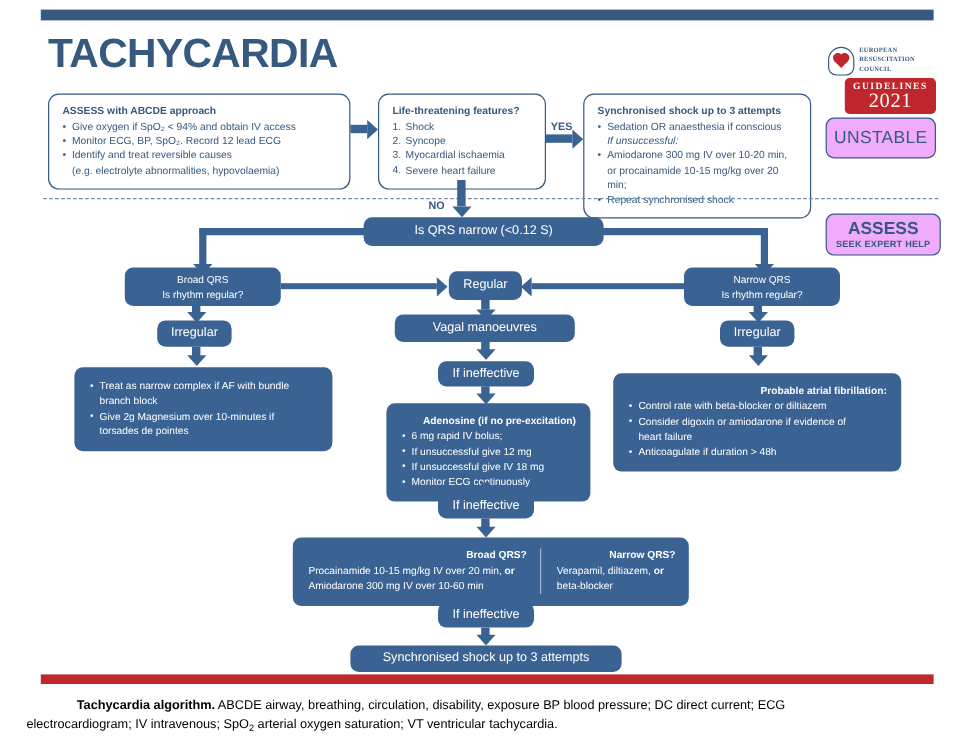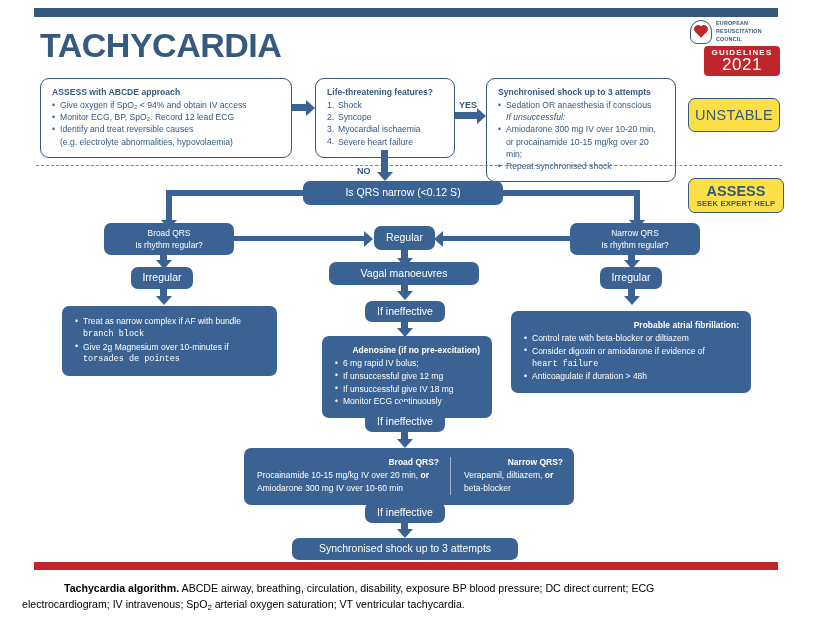--- a/index.html
+++ b/index.html
@@ -23,21 +23,21 @@
   }
 
   
   .title {
     position: absolute; left: 40px; top: 26px;
     font-size: 34px; font-weight: bold; color: #35597f;
     letter-spacing: -0.5px;
   }
 
   
-  .logo { position: absolute; left: 690px; top: 20px; width: 92px; }
+  .logo { position: absolute; left: 690px; top: 39px; width: 92px; font-family: Liberation Serif, serif; }
   .logo-top { display: flex; align-items: center; gap: 4px; }
   .logo-mark {
     width: 22px; height: 24px; flex: 0 0 22px;
     border: 1.4px solid #35597f; border-radius: 11px 11px 7px 7px;
     position: relative; background: #fff;
   }
   .logo-heart {
     position: absolute; left: 50%; top: 52%; transform: translate(-50%,-50%) rotate(-45deg);
     width: 8px; height: 8px; background: #c0272d;
   }
@@ -60,21 +60,21 @@
     display: block;
   }
   .badge-year {
     color: #fff; font-size: 17px; line-height: 0.95; display: block;
     font-weight: normal; letter-spacing: 0.5px;
   }
 
   
   .status-pill {
     position: absolute; border: 1.6px solid #35597f; border-radius: 7px;
-    background: #fde047; text-align: center; color: #35597f;
+    background: #f0abfc; text-align: center; color: #35597f;
   }
   .status-unstable { left: 688px; top: 98px; width: 92px; padding: 7px 0; }
   .status-unstable .s-main { font-size: 14.5px; letter-spacing: 0.3px; }
   .status-stable { left: 688px; top: 178px; width: 96px; padding: 4px 0 4px; }
   .status-stable .s-main { font-size: 14.5px; font-weight: bold; display: block; }
   .status-stable .s-sub { font-size: 7.6px; font-weight: bold; letter-spacing: 0.2px; display: block; }
 
   
   .divider {
     position: absolute; left: 36px; top: 165px; width: 746px;
@@ -111,21 +111,21 @@
   .fbox-text {
     position: absolute; background: #3a6394; border-radius: 7px;
     color: #fff; padding: 9px 12px 10px 13px;
   }
   .fbox-text .bhead { font-size: 8.5px; font-weight: bold; margin-bottom: 2px; text-align: right; }
   .fbox-text li {
     font-size: 8.5px; line-height: 1.5; padding-left: 8px; position: relative;
     list-style: none;
   }
   .fbox-text li::before { content: "\2022"; position: absolute; left: 0; top: -0.5px; }
-  .fbox-text li.cont { padding-left: 8px; font-family: Liberation Mono, monospace; }
+  .fbox-text li.cont { padding-left: 8px; }
   .fbox-text li.cont::before { content: ""; }
 
   
   .drugbox { display: flex; padding: 0; }
   .drugcol { padding: 9px 11px 10px 13px; }
   .drugcol .bhead { font-size: 8.5px; font-weight: bold; margin-bottom: 2px; }
   .drugcol .line { font-size: 8.5px; line-height: 1.5; }
   .drugcol .line b { font-weight: bold; }
   .col-divider { width: 1px; background: #9fb5cd; margin: 9px 0 10px; }
 

